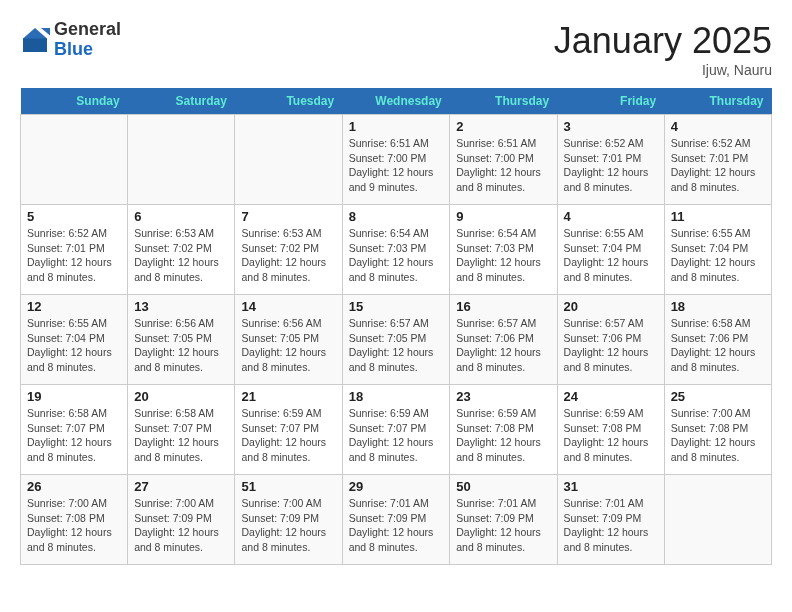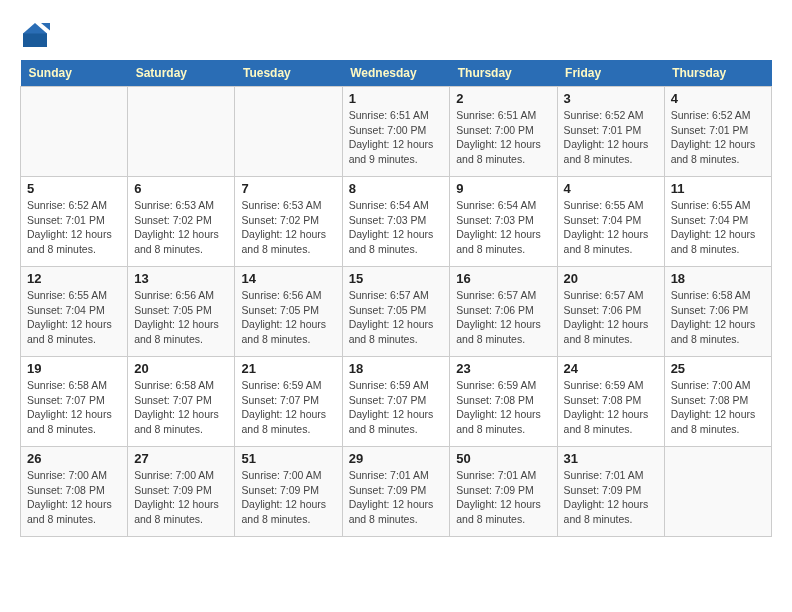--- a/index.html
+++ b/index.html
@@ -44,22 +44,22 @@
       font-size: 14px;
       color: #555;
     }
     .calendar {
       width: 100%;
       border-collapse: collapse;
       font-size: 11px;
     }
     .calendar thead th {
       background-color: #2a6db5;
-      color: #fef9c3;
-      text-align: left;
+      color: #5eead4;
+      text-align: right;
       padding: 6px 8px;
       font-size: 12px;
       font-weight: bold;
     }
     .calendar tbody td {
       border: 1px solid #ccc;
       vertical-align: top;
       padding: 4px 6px;
       width: 108px;
       height: 90px;
@@ -88,22 +88,28 @@
 </head>
 <body>
 
 <div class="header">
   <div class="logo">
     <svg class="logo-icon" viewBox="0 0 40 40">
       <polygon points="20,4 36,18 36,36 4,36 4,18" fill="#2a6db5"></polygon>
       <polygon points="28,4 40,14 40,4" fill="#2a6db5"></polygon>
       <rect x="4" y="18" width="32" height="18" fill="#1a5a9a"></rect>
     </svg>
+    <div class="logo-text">
+      <span class="logo-general">General</span><br>
+      <span class="logo-blue">Blue</span>
+    </div>
   </div>
   <div class="title-block">
+    <div class="month-title">January 2025</div>
+    <div class="location">Ijuw, Nauru</div>
   </div>
 </div>
 
 <table class="calendar">
   <thead>
     <tr>
     <th>Sunday</th>
         <th>Saturday</th>
         <th>Tuesday</th>
         <th>Wednesday</th>

